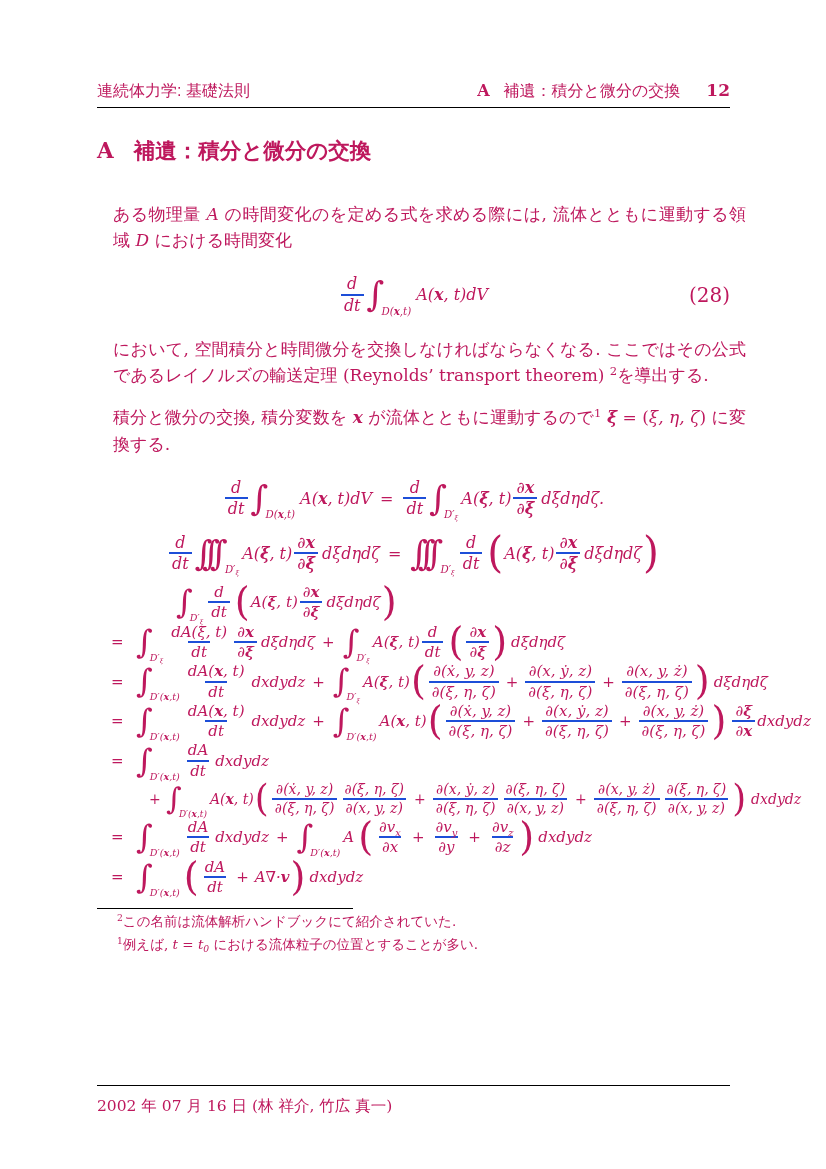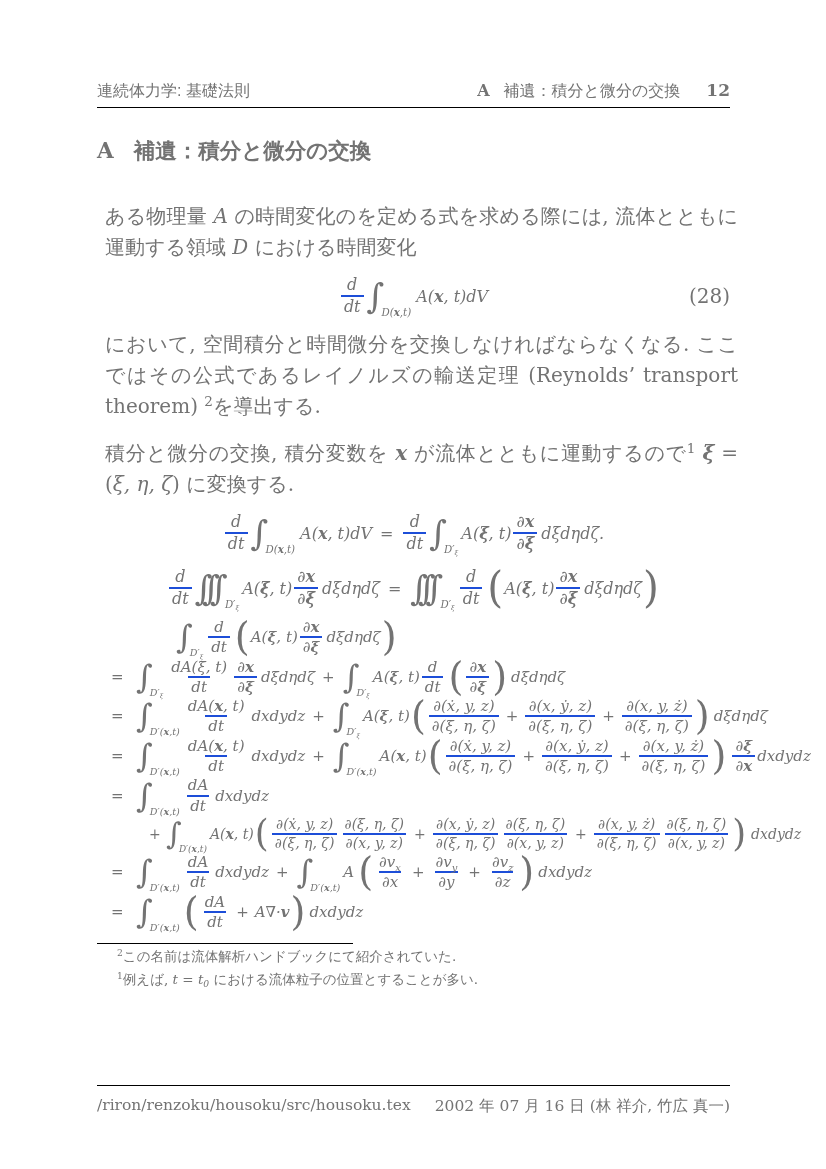--- a/index.html
+++ b/index.html
@@ -1,34 +1,34 @@
 <!DOCTYPE html>
 <html><head>
 <meta charset="utf-8">
 <style>
   html,body{margin:0;padding:0;background:#fff;}
   .page{
-    width:826px;height:1169px;position:relative;background:#ffffff;color:#737373;
+    width:826px;height:1169px;position:relative;background:#ffffff;color:#be185d;
     font-family:"DejaVu Serif","Liberation Serif",serif;
     box-sizing:border-box;padding:80px 96px 0 97px;overflow:hidden;
   }
   
   .runhead{display:flex;justify-content:space-between;align-items:baseline;font-size:16px;}
   .rh-left{font-family:"Liberation Sans","DejaVu Sans",sans-serif;}
   .rh-right{display:flex;align-items:baseline;}
   .rh-sec{font-weight:bold;margin-right:14px;}
   .rh-ttl{font-family:"Liberation Sans","DejaVu Sans",sans-serif;}
   .rh-page{font-weight:bold;margin-left:26px;font-size:17px;}
   .hrule{height:1px;background:#000;margin-top:5px;}
   
   .secheading{margin:28px 0 0 0;font-size:21.5px;font-weight:bold;display:flex;align-items:baseline;}
   .sec-label{margin-right:20px;}
   .sec-title{font-family:"Liberation Sans","DejaVu Sans",sans-serif;}
   
-  .para{font-size:20px;line-height:1.55;margin:8px;text-align:justify;width:633px;}
+  .para{font-size:17px;line-height:1.55;margin:16px;text-align:justify;width:633px;}
   .mt-lg{margin-top:36px;}
   .mt-md{margin-top:16px;}
   .seg-i{font-style:italic;}
   .seg-b{font-style:italic;font-weight:bold;}
   .seg-sup{font-size:68%;vertical-align:0.5em;}
   .seg-sub{font-size:68%;vertical-align:-0.3em;font-style:italic;}
   
   .displayeq{width:633px;display:flex;justify-content:center;align-items:center;position:relative;font-size:16px;margin:5px 0;min-height:50px;}
   .eqnum{position:absolute;right:0;font-size:20px;}
   
@@ -135,18 +135,17 @@
 
   <div class="fnrule"></div>
   <div class="footnotes">
     <p class="footnote"><span class="seg-sup">2</span><span class="seg-t">この名前は流体解析ハンドブックにて紹介されていた.</span></p>
     <p class="footnote"><span class="seg-sup">1</span><span class="seg-t">例えば, </span><span class="seg-i">t</span><span class="seg-t"> = </span><span class="seg-i">t</span><span class="seg-sub">0</span><span class="seg-t"> における流体粒子の位置とすることが多い.</span></p>
   </div>
 
   <div class="footer">
     <div class="footrule"></div>
     <div class="footrow">
-      <span>/riron/renzoku/housoku/src/housoku.tex</span>
       <span>2002 年 07 月 16 日 (林 祥介, 竹広 真一)</span>
     </div>
   </div>
 
 </div>
 
 </body></html>

